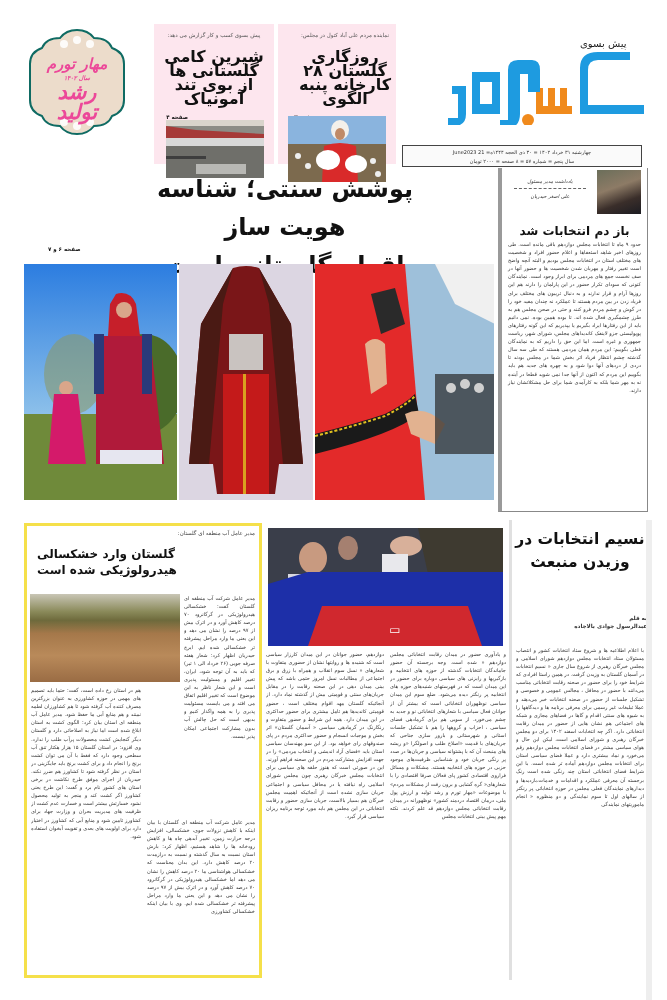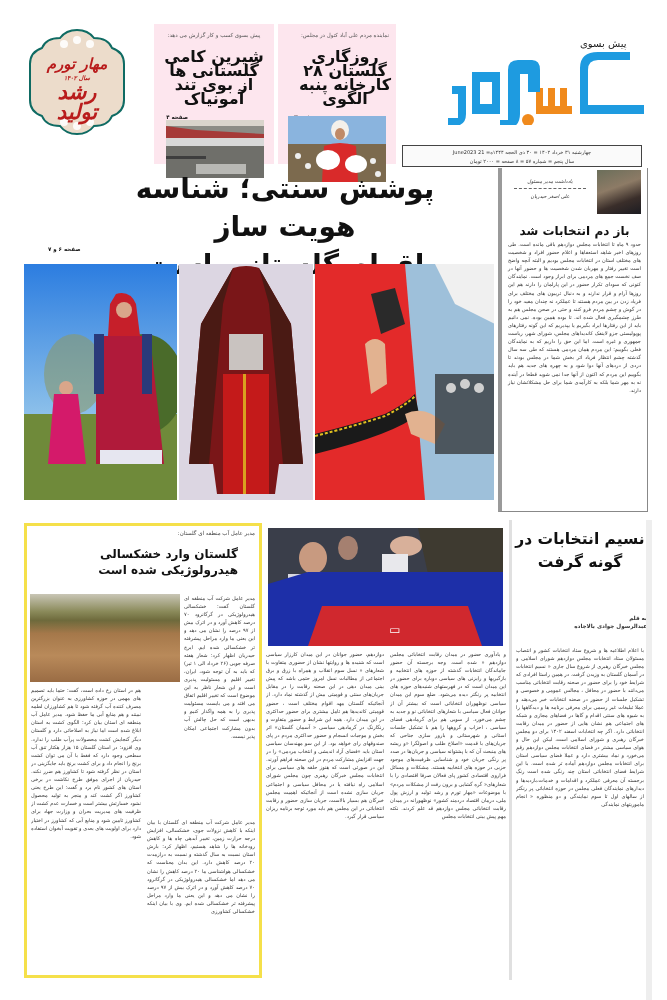--- a/index.html
+++ b/index.html
@@ -27,31 +27,31 @@
 
   
   #editorial { left: 498px; top: 168px; width: 150px; height: 344px; border-left: 4px solid #9a9a9a; border-right: 1px solid #888; border-bottom: 1px solid #888; }
   #ed-photo { position: absolute; right: 6px; top: 2px; width: 44px; height: 44px; background: linear-gradient(160deg,#6b6e5a 0%,#8d7b66 40%,#3a2e2a 70%,#1c1c22 100%); }
   #ed-sign { position: absolute; left: 8px; top: 8px; width: 80px; font-size: 5px; color: #333; text-align: center; direction: rtl; line-height: 10px; font-style: italic; }
   #ed-sign .dash { border-top: 1px dashed #666; margin: 2px 4px; }
   #ed-title { position: absolute; left: 4px; right: 4px; top: 56px; font-size: 12px; font-weight: bold; text-align: center; direction: rtl; }
   #ed-body { position: absolute; left: 6px; right: 6px; top: 72px; font-size: 5.1px; line-height: 8.1px; color: #333; direction: rtl; }
 
   
-  #headline { left: 120px; top: 170px; width: 330px; font-size: 28px; font-weight: bold; line-height: 38px; text-align: center; direction: rtl; }
+  #headline { left: 120px; top: 170px; width: 330px; font-size: 24px; font-weight: bold; line-height: 38px; text-align: center; direction: rtl; }
   #headline-page { left: 48px; top: 246px; font-size: 5.5px; font-weight: bold; direction: rtl; }
 
   
   #photos { left: 24px; top: 264px; width: 470px; height: 236px; display: flex; gap: 2px; }
   #photos > div { height: 100%; position: relative; overflow: hidden; }
 
   
   #yellow-box { left: 24px; top: 523px; width: 238px; height: 455px; border: 3px solid #f5e04a; }
   #yb-kicker { position: absolute; right: 4px; top: 4px; font-size: 5.5px; color: #444; direction: rtl; }
-  #yb-title { position: absolute; left: 10px; right: 21px; top: 20px; font-size: 12px; font-weight: bold; text-align: right; direction: rtl; line-height: 16px; }
+  #yb-title { position: absolute; left: 10px; right: 21px; top: 20px; font-size: 12px; font-weight: bold; text-align: left; direction: rtl; line-height: 16px; }
   #yb-photo { position: absolute; left: 3px; top: 68px; width: 150px; height: 88px; background: linear-gradient(180deg,#c9c6b6 0%,#8a8a5a 20%,#6e6a3c 30%,#a5784a 45%,#b98a5a 70%,#9a6c44 100%); }
   .col-text { font-size: 5.1px; line-height: 8.1px; color: #333; direction: rtl; text-align: justify; }
 
   #mid-photo { left: 268px; top: 528px; width: 235px; height: 118px; }
   #mid-divider { left: 509px; top: 520px; width: 3px; height: 460px; background: #e0e0e0; }
   #right-title { left: 510px; top: 528px; width: 140px; font-size: 15.5px; font-weight: bold; line-height: 23px; text-align: center; direction: rtl; }
   #right-byline { left: 510px; top: 614px; width: 137px; font-size: 5.6px; line-height: 8px; direction: rtl; text-align: right; font-weight: bold; color: #333; }
   #right-gutter { left: 646px; top: 520px; width: 6px; height: 480px; background: #eeeeee; }
 </style>
 </head>
@@ -127,21 +127,21 @@
     <path d="M49 2 Q60 2 66 10 Q80 10 84 20 Q96 24 96 36 L96 72 Q96 84 84 88 Q80 98 66 98 Q60 106 49 106 Q38 106 32 98 Q18 98 14 88 Q2 84 2 72 L2 36 Q2 24 14 20 Q18 10 32 10 Q38 2 49 2 Z" fill="#ecdccb" stroke="#0f6b63" stroke-width="2"></path>
     <g fill="#ffffff" opacity="0.9">
       <circle cx="36" cy="16" r="4"></circle>
         <circle cx="49" cy="12" r="4"></circle>
         <circle cx="62" cy="16" r="4"></circle>
       <circle cx="36" cy="94" r="4"></circle>
         <circle cx="49" cy="98" r="4"></circle>
         <circle cx="62" cy="94" r="4"></circle>
     </g>
   </svg>
-  <div class="abs" style="left:10px; top:26px; width:78px; text-align:center; direction:rtl; color:#b91c1c; font-family:'DejaVu Serif', serif; font-style:italic; font-weight:bold;">
+  <div class="abs" style="left:10px; top:26px; width:78px; text-align:center; direction:rtl; color:#ec4899; font-family:'DejaVu Serif', serif; font-style:italic; font-weight:bold;">
     <div style="font-size:15px; line-height:20px;">مهار تورم</div>
     <div style="font-size:6px; line-height:8px;">سال ۱۴۰۲</div>
     <div style="font-size:21px; line-height:20px;">رشد تولید</div>
   </div>
 </div>
 
 <div id="editorial" class="abs">
   <div id="ed-photo"></div>
   <div id="ed-sign">
     <div>یادداشت مدیر مسئول</div>
@@ -237,20 +237,20 @@
   </svg>
 </div>
 
 <div class="abs col-text" style="left:266px; top:650px; width:118px; height:330px; overflow:hidden;">دوازدهم، حضور جوانان در این میدان کارزار سیاسی است که شنیده ها و روایتها نشان از حضوری متفاوت با شعارهای « نسل سوم انقلاب و همراه با زرق و برق اجتماعی از مطالبات نسل امروز حتمی باشد که پیش بینی میدان دهی در این صحنه رقابت را در مقابل جریان‌های سنتی و قومیتی بیش از گذشته نماد دارد. از آنجائیکه گلستان مهد اقوام مختلف است ، حضور قومیتی کاندیدها هم تامل بیشتری برای حضور حداکثری در این میدان دارد. همه این شرایط و حضور متفاوت و رنگارنگ در گرمادهی سیاسی « آسمان گلستان» اثر بخش و موجبات انسجام و حضور حداکثری مردم در پای صندوقهای رای خواهد بود. از این سو مهندسان سیاسی استان باید «فضای آزاد اندیشی و انتخاب مردمی» را در جهت افزایش مشارکت مردم در این صحنه فراهم آورند. این در صورتی است که هنوز حلقه های سیاسی برای انتخابات مجلس خبرگان رهبری چون مجلس شورای اسلامی راه نیافته یا در محافل سیاسی و اجتماعی جریان سازی نشده است از آنجائیکه اهمیت مجلس خبرگان هم بسیار بالاست، جریان سازی حضور و رقابت انتخاباتی در این مجلس هم باید مورد توجه برنامه ریزان سیاسی قرار گیرد.</div>
 <div class="abs col-text" style="left:390px; top:650px; width:116px; height:330px; overflow:hidden;">و یادآوری حضور در میدان رقابت انتخاباتی مجلس دوازدهم « شده است. وجه برجسته آن حضور جاماندگان انتخابات گذشته از حوزه های انتخابیه و بازگیریها و رایزنی های سیاسی دوباره برای حضور در این میدان است که در فهرستهای شنیدهای حوزه های انتخابیه پر رنگتر دیده می‌شود. ضلع سوم این میدان سیاسی نوظهوران انتخاباتی است که بیشتر آن از جوانان فعال سیاسی با شعارهای انتخاباتی نو و جدید به چشم می‌خورد. از سویی هم برای گرمادهی فضای سیاسی ، احزاب و گروهها را هم با تشکیل جلسات استانی و شهرستانی و بارور سازی جناحی که جریان‌های با قدمت «اصلاح طلب و اصولگرا «و ریشه های منبعث آن که با پشتوانه سیاسی و جریان‌ها در صدد پر رنگی جریان خود و شناسایی ظرفیت‌های موجود حزبی در حوزه های انتخابیه هستند. مشکلات و مسائل فراروی اقتصادی کشور پای فعالان صرفا اقتصادی را با شعارهای« گره گشایی و برون رفت از مشکلات مردم» با موضوعات «مهار تورم و رشد تولید و ارزش پول ملی، درمان اقتصاد دردمند کشور» نوظهورانه در میدان رقابت انتخاباتی مجلس دوازدهم قد علم کردند. نکته مهم پیش بینی انتخابات مجلس</div>
 
 <div id="mid-divider" class="abs"></div>
 
 <div id="right-title" class="abs">
   <div>نسیم انتخابات در</div>
-  <div>گونه گرفت</div>
+  <div>وزیدن منبعث</div>
 </div>
 <div id="right-byline" class="abs">
   <div>به قلم</div>
   <div>عبدالرسول جوادی بالاجاده</div>
 </div>
 <div class="abs col-text" style="left:516px; top:646px; width:128px; height:334px; overflow:hidden;">با اعلام اطلاعیه ها و شروع ستاد انتخابات کشور و انتصاب مسئولان ستاد انتخابات مجلس دوازدهم شورای اسلامی و مجلس خبرگان رهبری از شروع سال جاری « نسیم انتخابات در آسمان گلستان به وزیدن گرفت. در همین راستا افرادی که شرایط خود را برای حضور در صحنه رقابت انتخاباتی مناسب می‌دانند با حضور در محافل ، مجالس عمومی و خصوصی و تشکیل جلسات از حضور در صحنه انتخابات خبر می‌دهند و عملا تبلیغات غیر رسمی برای معرفی برنامه ها و دیدگاهها را به شیوه های سنتی اقدام و گاها در فضاهای مجازی و شبکه های اجتماعی هم نشان هایی از حضور در میدان رقابت انتخاباتی دارد. اگر چه انتخابات اسفند ۱۴۰۲ برای دو مجلس خبرگان رهبری و شورای اسلامی است، لیکن این حال و هوای سیاسی بیشتر در فضای انتخابات مجلس دوازدهم رقم می‌خورد و نماد بیشتری دارد و عملا فضای سیاسی استان برای انتخابات مجلس دوازدهم آماده تر شده است. با این شرایط فضای انتخاباتی استان چند رنگی شده است رنگ برجسته آن معرفی عملکرد و اقدامات و خدمات،بازدیدها و دیدارهای نمایندگان فعلی مجلس در حوزه انتخاباتی پر رنگتر از سالهای اول تا سوم نمایندگی و دو منظوره « انجام ماموریتهای نمایندگی</div>
 <div id="right-gutter" class="abs"></div>
 
 </body></html>

